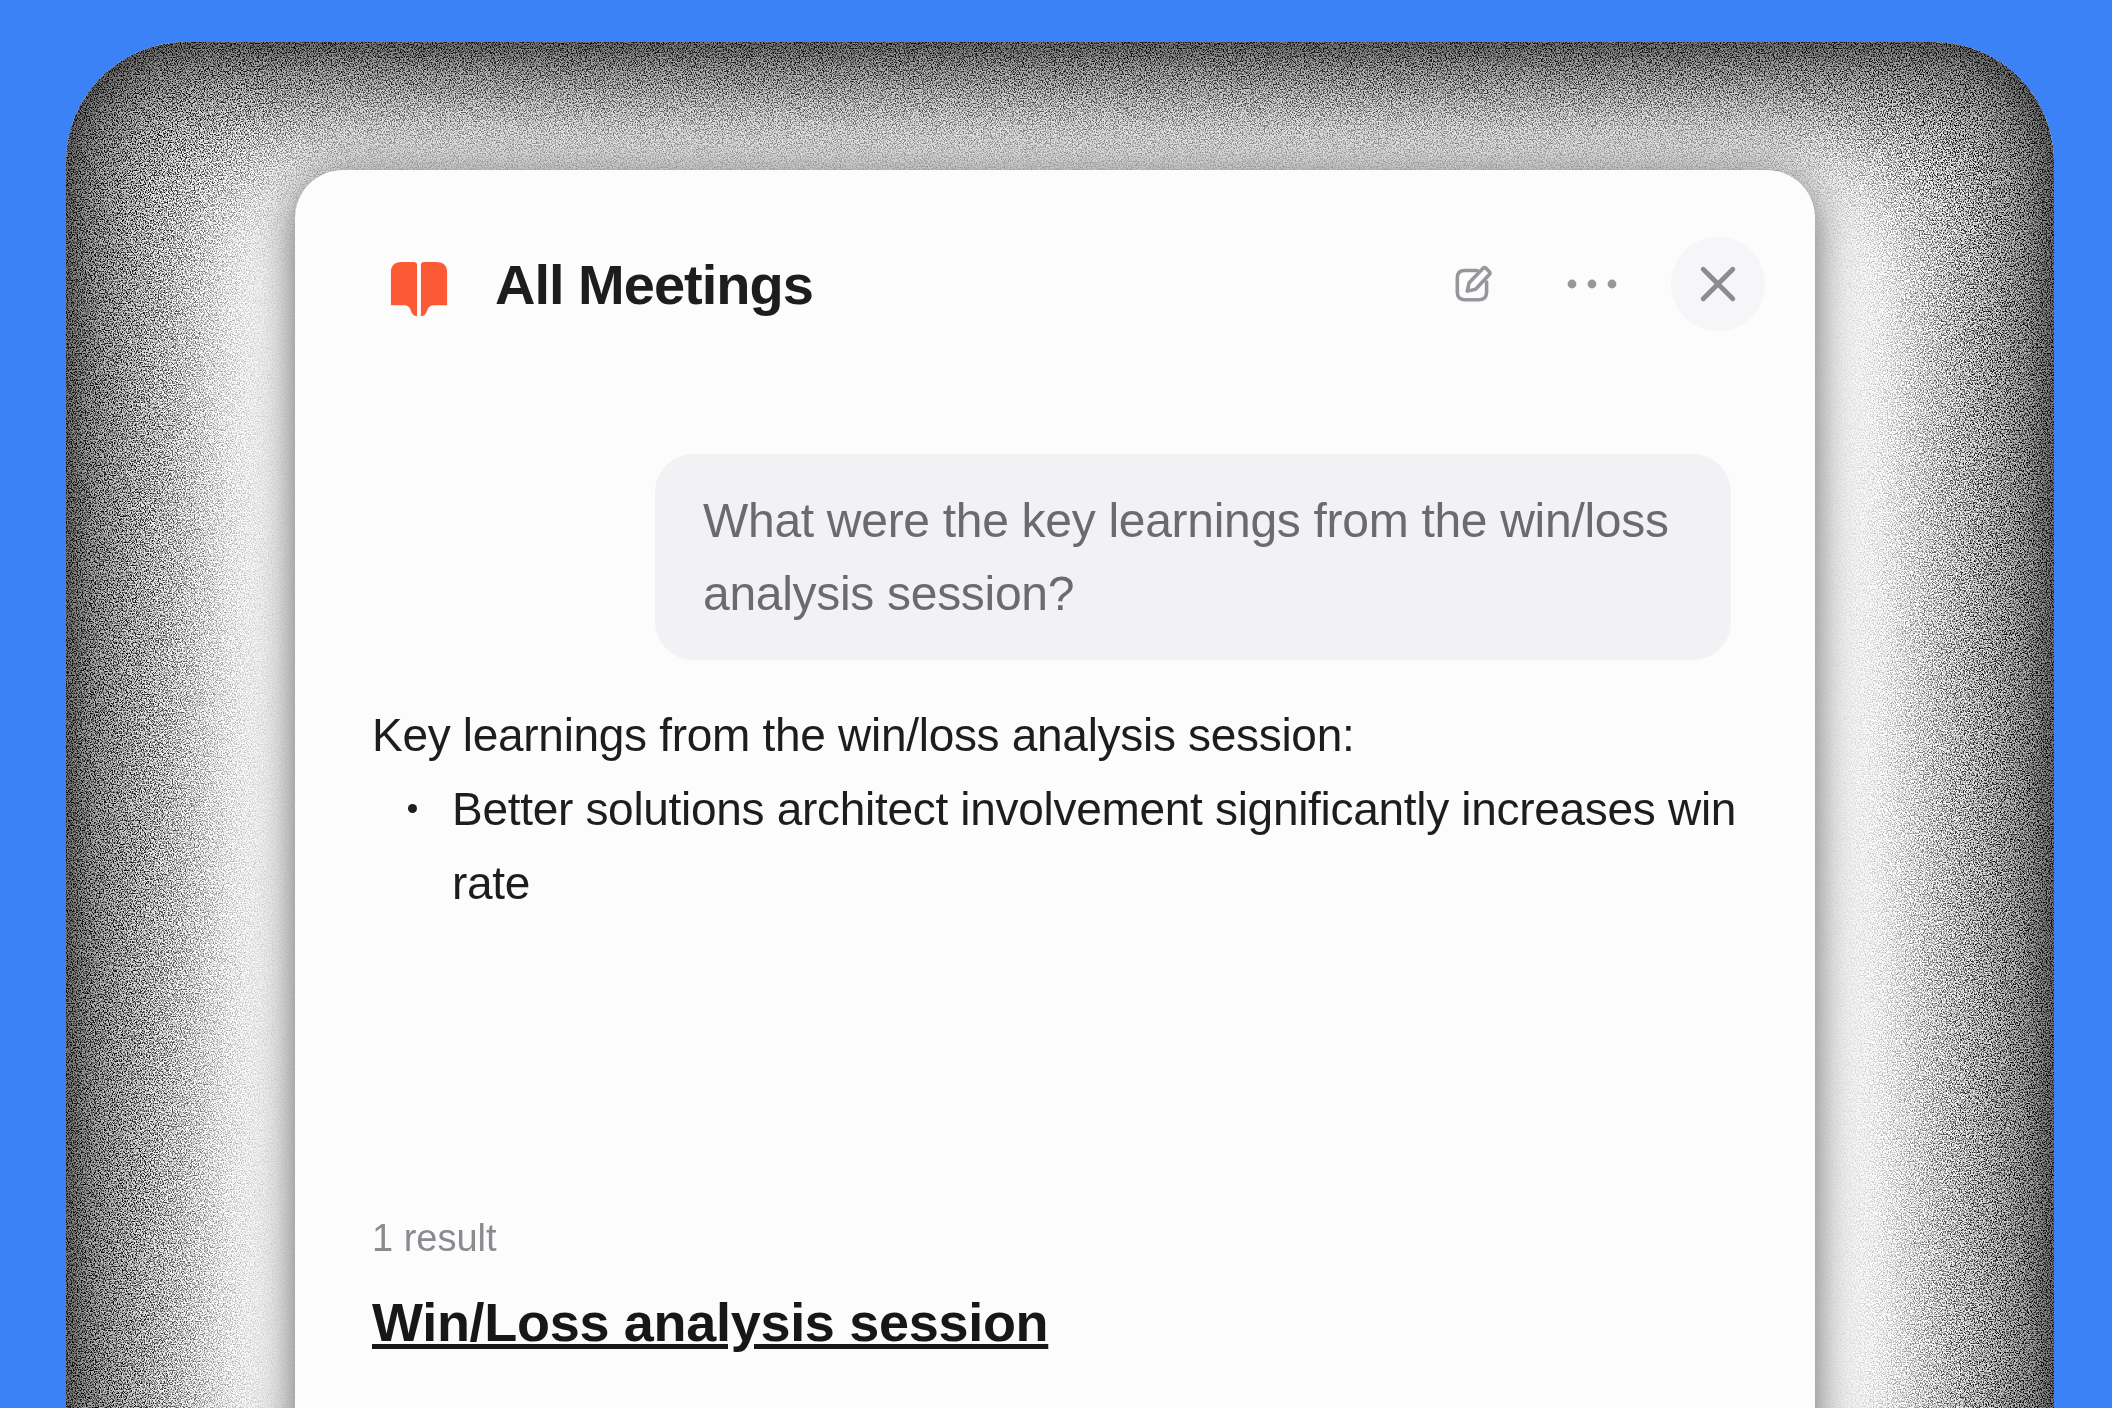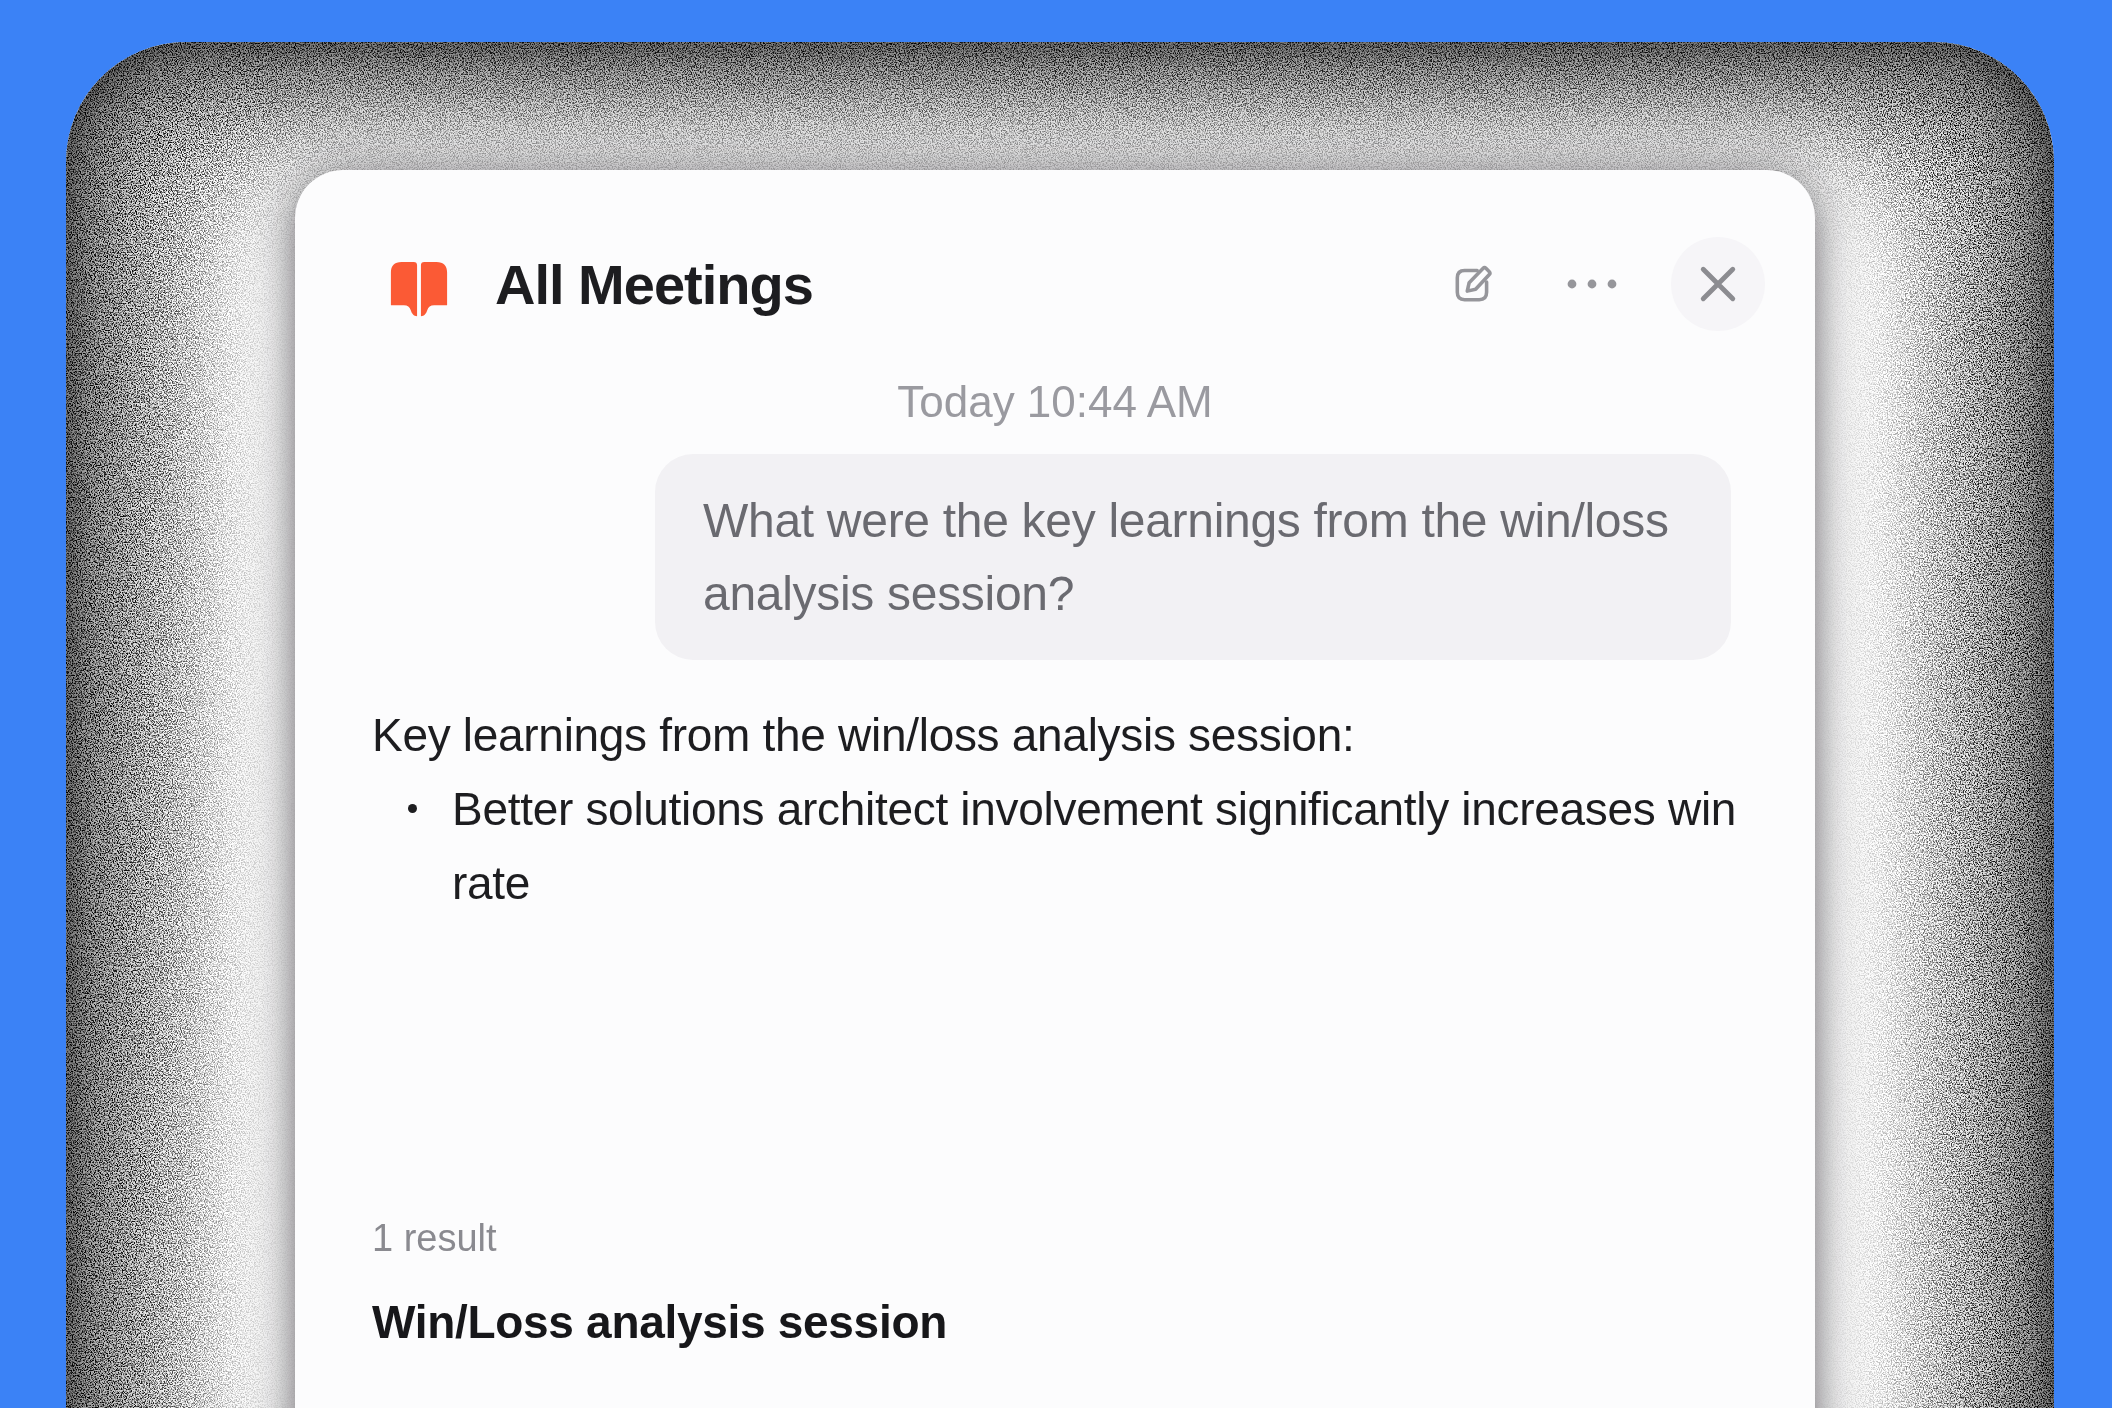--- a/index.html
+++ b/index.html
@@ -40,22 +40,22 @@
           font-size:46px;line-height:74px;color:var(--text-primary,#1D1D20);letter-spacing:-.3px;}
   .answer ul{margin:0;padding:0;list-style:none;}
   .answer li{position:relative;padding-left:80px;}
   .answer li::before{content:"";position:absolute;left:36px;top:32px;width:9px;height:9px;
                      border-radius:50%;background:var(--text-primary,#1D1D20);}
 
   
   .result-count{position:absolute;left:77px;top:1044px;font-size:38px;line-height:48px;
                 font-weight:400;color:#8A8A90;}
   .result-list{position:absolute;left:77px;top:1122px;width:1370px;}
-  .result-item{font-size:46px;line-height:60px;font-weight:700;
-               color:#17171A;letter-spacing:-.3px;cursor:pointer;}
+  .result-item{font-size:54px;line-height:60px;font-weight:700;
+               color:#17171A;letter-spacing:-.3px;cursor:pointer;text-decoration:underline;}
 
   svg{display:block;}
 </style>
 </head>
 <body>
 
 <div class="scene">
 
   <div class="stage">
     <svg class="grain" xmlns="http://www.w3.org/2000/svg" width="100%" height="100%" preserveAspectRatio="none">
@@ -99,21 +99,20 @@
     </div>
 
     <div class="icon-btn btn-close">
       <span>
         <svg viewBox="0 0 36 36" width="38" height="38" fill="none" stroke="currentColor" stroke-width="4.6" stroke-linecap="round">
           <path d="M4 4 L32 32 M32 4 L4 32"></path>
         </svg>
       </span>
     </div>
 
-    <div class="timestamp">Today 10:44 AM</div>
 
     <div class="bubble">
       <span>What were the key learnings from the win/loss analysis session?</span>
     </div>
 
     <div class="answer">
       <div>Key learnings from the win/loss analysis session:</div>
       <ul>
 
 

